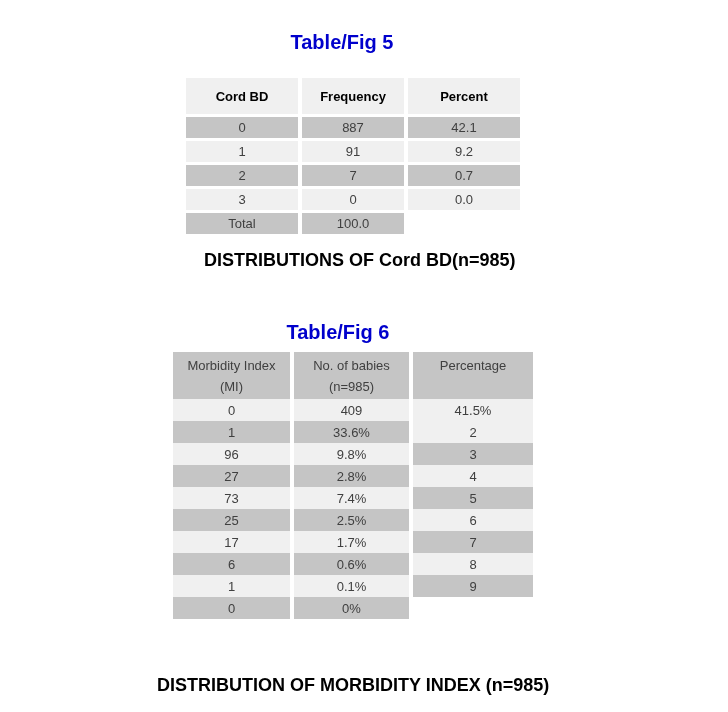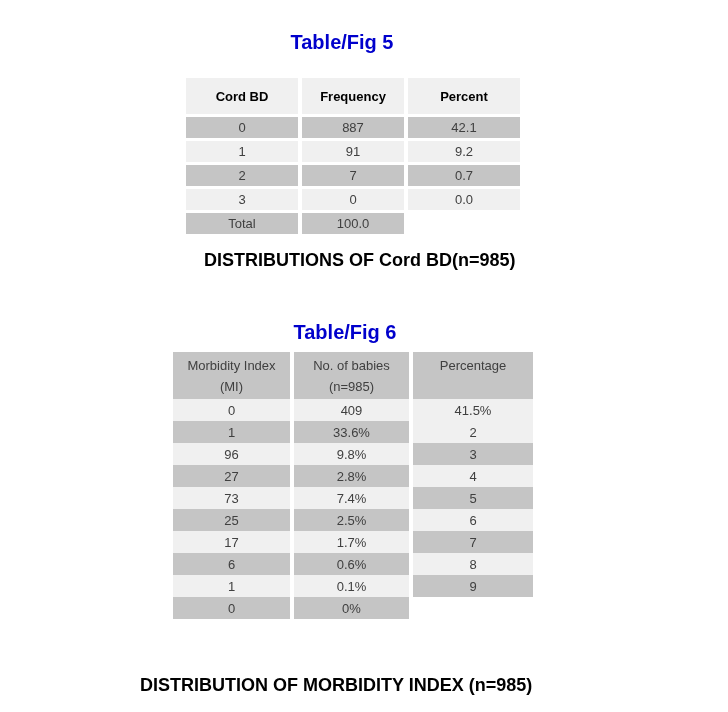--- a/index.html
+++ b/index.html
@@ -14,21 +14,21 @@
   .fig-title {
     position: absolute;
     width: 328px;
     text-align: center;
     font-size: 20px;
     font-weight: bold;
     color: #0000cc;
     white-space: nowrap;
   }
   #title5 { top: 31px; left: 178px; }
-  #title6 { top: 321px; left: 181px; }
+  #title6 { top: 321px; left: 174px; }
 
   .tbl { position: absolute; display: grid; }
   .tbl5 {
     top: 78px; left: 186px;
     grid-template-columns: 112px 102px 112px;
     grid-template-rows: 36px repeat(5, 21px);
     gap: 3px 4px;
   }
   .tbl6 {
     top: 352px; left: 173px;
@@ -60,21 +60,21 @@
     line-height: 21px;
   }
   .caption {
     position: absolute;
     font-size: 18px;
     font-weight: bold;
     color: #000000;
     white-space: nowrap;
   }
   #cap5 { top: 250px; left: 188px; margin-left: 16px; }
-  #cap6 { top: 675px; left: 140px; }
+  #cap6 { top: 675px; left: 157px; }
 </style>
 </head>
 <body>
 
 <div class="page">
 
   <div class="fig-title" id="title5">Table/Fig 5</div>
 
   <div class="tbl tbl5">
     <div class="cell hdr">Cord BD</div>

